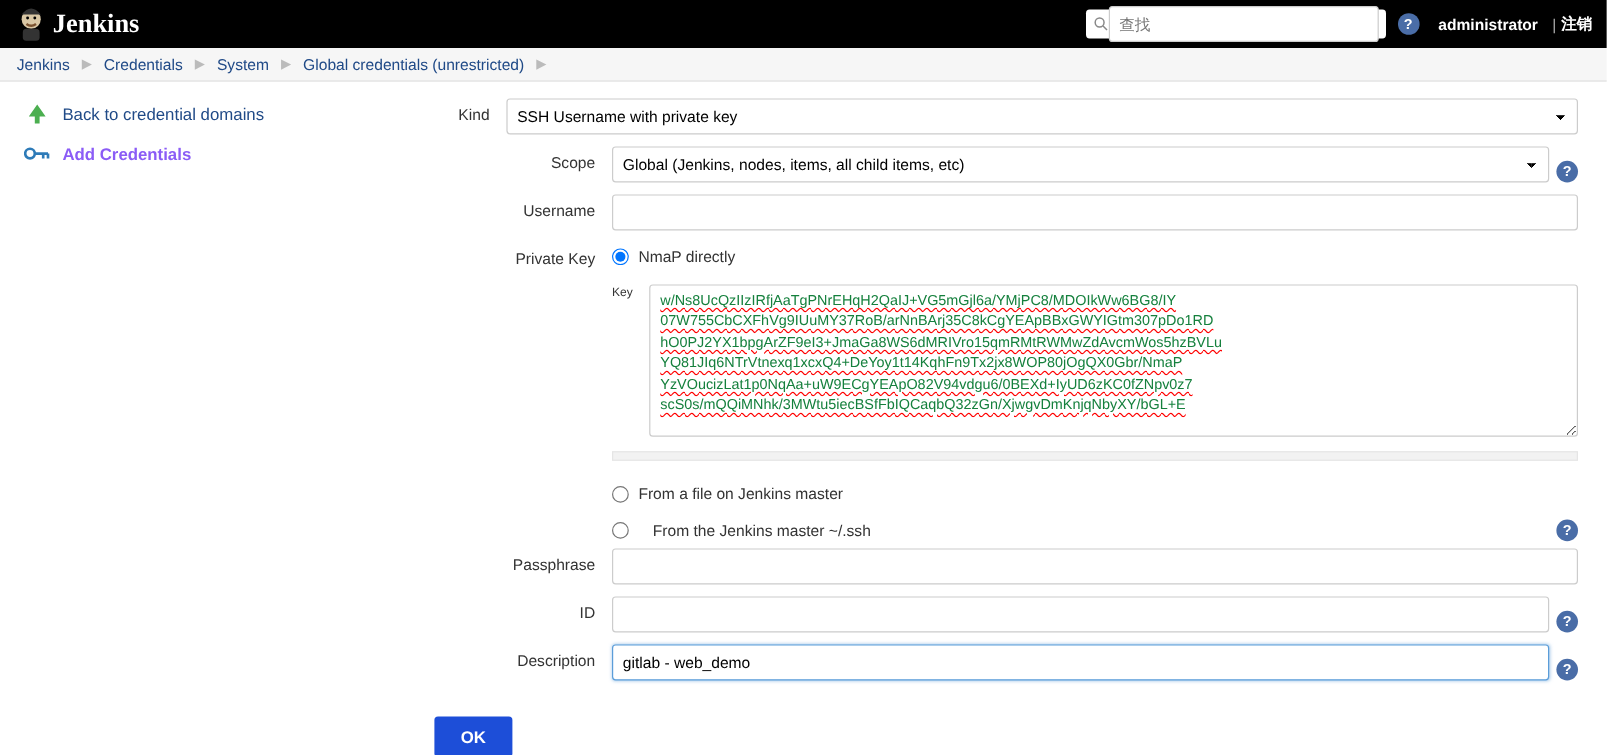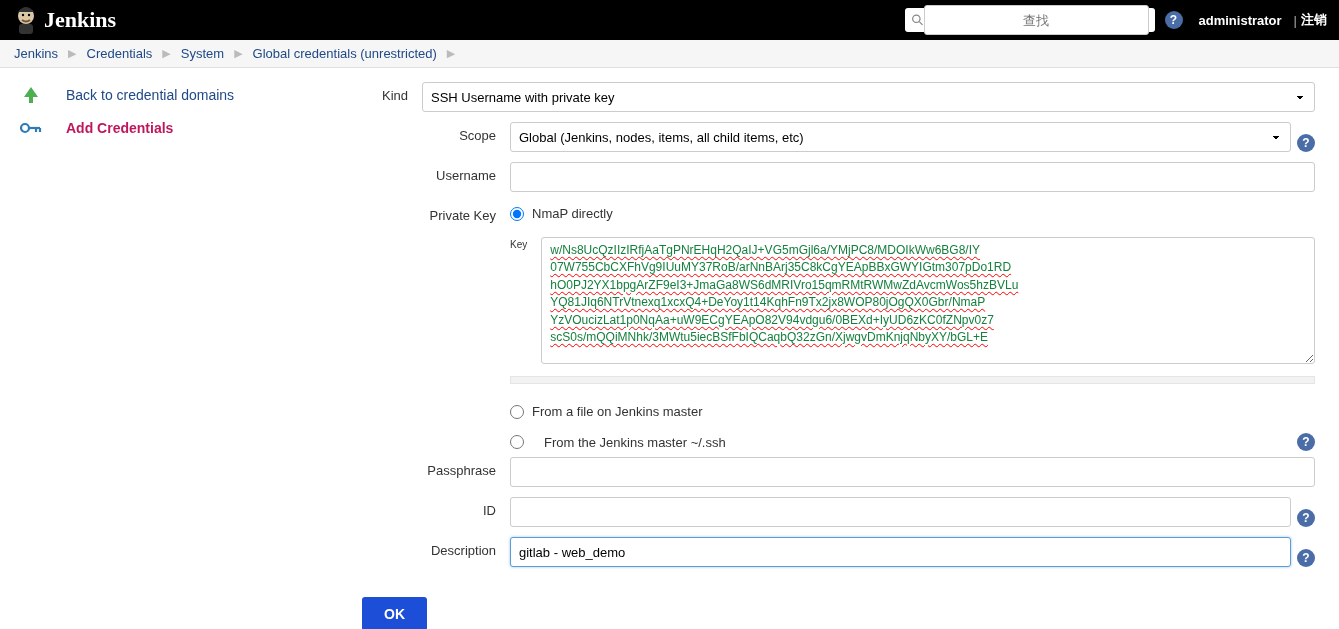--- a/index.html
+++ b/index.html
@@ -3,33 +3,33 @@
 <meta charset="utf-8">
 <style>
   * { margin:0; padding:0; box-sizing:border-box; }
   body { font-family: Helvetica, Arial, sans-serif; font-size:13px; color:#333; background:#fff; width:1339px; }
   .header { background:#000; height:40px; display:flex; align-items:center; padding:0 12px; color:#fff; }
   .header-logo { display:flex; align-items:center; gap:4px; }
   .header-logo span.title { font-family:Georgia, serif; font-weight:bold; font-size:22px; color:#fff; }
   .header-spacer { flex:1; }
   .search-box { background:#fff; border-radius:3px; height:24px; width:250px; display:flex; align-items:center; padding:0 6px; margin-right:10px; }
   .search-box svg { width:14px; height:14px; }
-  .search-box input { border:none; outline:none; font-size:13px; color:#8b5cf6; width:100%; padding-left:4px;text-align:center; }
+  .search-box input { border:none; outline:none; font-size:13px; color:#8b5cf6; width:100%; padding-left:4px; }
   .header-help { width:18px; height:18px; border-radius:50%; background:#4a6da7; color:#fff; display:flex; align-items:center; justify-content:center; font-weight:bold; font-size:12px; cursor:pointer; margin-right:16px; }
   .header-user { font-weight:bold; font-size:13px; margin-right:8px; }
   .header-divider { color:#aaa; margin:0 4px; }
   .header-logout { font-weight:bold; font-size:13px; }
   .breadcrumbs { background:#f6f6f6; border-bottom:1px solid #e0e0e0; height:28px; display:flex; align-items:center; padding:0 14px; font-size:13px; }
   .breadcrumbs a { color:#204a87; text-decoration:none; }
   .bc-sep { color:#bbb; margin:0 10px; font-size:11px; }
   .main { display:flex; }
   .sidebar { width:362px; padding:16px 12px 12px 20px; }
-  .side-item { display:flex; align-items:center; gap:24px; margin-bottom:14px; font-size:14px; }
+  .side-item { display:flex; align-items:center; gap:10px; margin-bottom:14px; font-size:14px; }
   .side-item a { color:#204a87; text-decoration:none; }
-  .side-item.bold a { font-weight:bold; color:#be185d; }
+  .side-item.bold a { font-weight:bold; color:#8b5cf6; }
   .content { flex:1; padding:14px 24px 24px 0; }
   .form-row { display:flex; align-items:flex-start; margin-bottom:10px; }
   .form-label { width:60px; text-align:right; padding-right:14px; padding-top:6px; color:#333; font-size:13px; }
   .form-label.indent1 { width:148px; }
   .form-field { flex:1; display:flex; align-items:flex-end; gap:6px; }
   select, input[type=text], textarea { border:1px solid #ccc; border-radius:3px; font-size:13px; padding:5px 8px; background:#fff; width:100%; }
   select { height:30px; appearance:none; background-image:linear-gradient(45deg,transparent 50%,#000 50%),linear-gradient(135deg,#000 50%,transparent 50%); background-position:calc(100% - 14px) 13px,calc(100% - 10px) 13px; background-size:4px 4px,4px 4px; background-repeat:no-repeat; }
   input[type=text] { height:30px; }
   .help-icon { width:18px; height:18px; border-radius:50%; background:#4a6da7; color:#fff; display:inline-flex; align-items:center; justify-content:center; font-weight:bold; font-size:12px; flex-shrink:0; cursor:pointer; }
   .radio-row { display:flex; align-items:center; gap:8px; margin:4px 0; }

